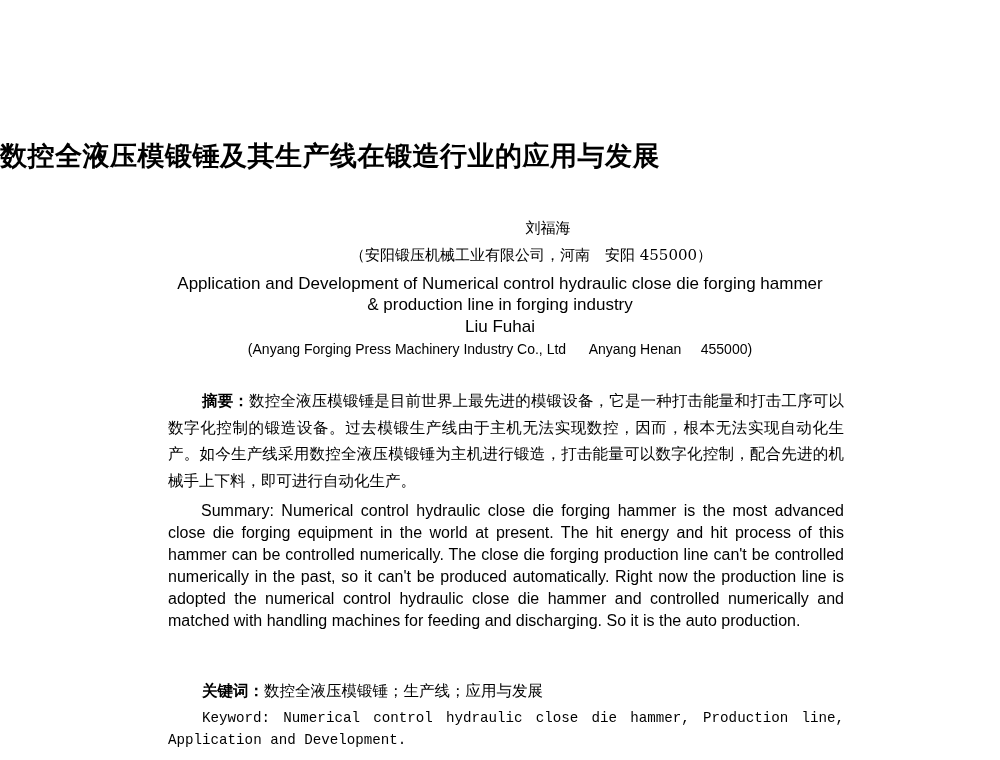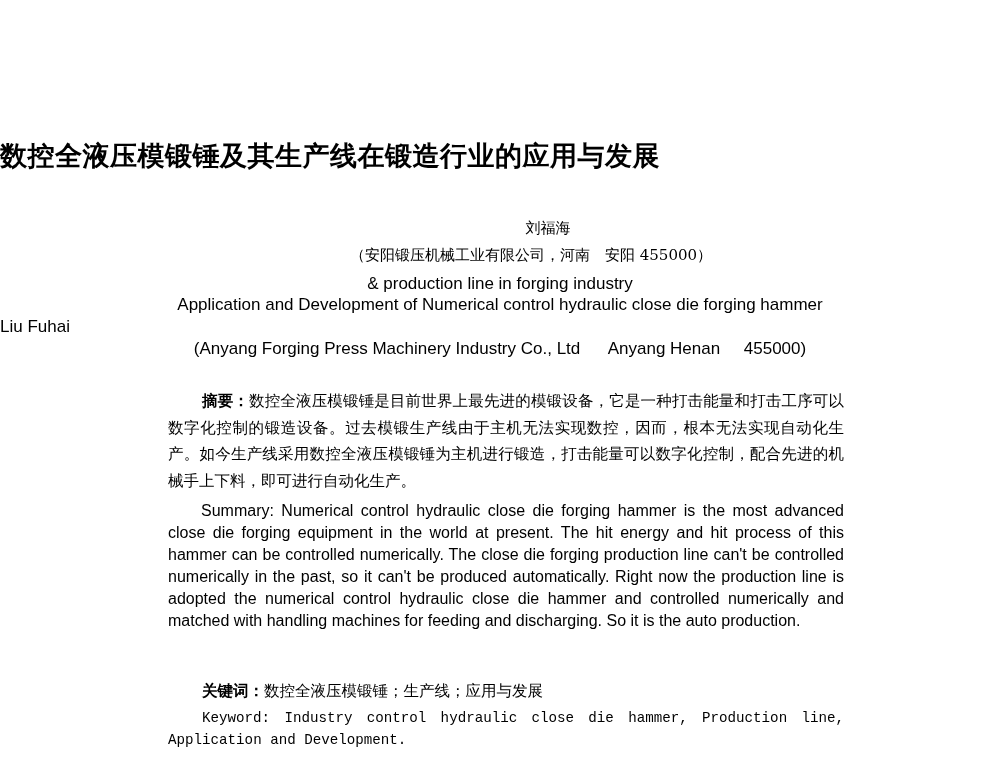--- a/index.html
+++ b/index.html
@@ -43,29 +43,30 @@
     }
     .en-title {
       left: 0; width: 1000px; top: 273px;
       text-align: center;
       font-family: "Liberation Sans", sans-serif;
       font-size: 17px;
       line-height: 21px;
     }
     .en-author {
       left: 0; width: 1000px; top: 317px;
+      text-align: center;
       font-family: "Liberation Sans", sans-serif;
       font-size: 17px;
       line-height: 20px;
     }
     .en-affil {
       left: 0; width: 1000px; top: 339px;
       text-align: center;
       font-family: "Liberation Sans", sans-serif;
-      font-size: 17px;
+      font-size: 14px;
       line-height: 20px;
       white-space: pre;
     }
     .cn-block {
       left: 168px; width: 676px; top: 388px;
       font-family: "DejaVu Serif", serif;
       font-size: 15.5px;
       line-height: 26.5px;
       text-align: justify;
       text-indent: 34px;
@@ -98,27 +99,27 @@
 </head>
 <body>
 
 <h1 class="abs title">数控全液压模锻锤及其生产线在锻造行业的应用与发展</h1>
 
 <div class="abs cn-author">刘福海</div>
 
 <div class="abs cn-affil">（安阳锻压机械工业有限公司，河南　安阳 455000）</div>
 
 <div class="abs en-title">
+  <div>Application and Development of Numerical control hydraulic close die forging hammer</div>
   <div>&amp; production line in forging industry</div>
-  <div>Application and Development of Numerical control hydraulic close die forging hammer</div>
 </div>
 
 <div class="abs en-author">Liu Fuhai</div>
 
 <div class="abs en-affil">(Anyang Forging Press Machinery Industry Co., Ltd      Anyang Henan     455000)</div>
 
 <p class="abs cn-block"><span class="label">摘要：</span><span>数控全液压模锻锤是目前世界上最先进的模锻设备，它是一种打击能量和打击工序可以数字化控制的锻造设备。过去模锻生产线由于主机无法实现数控，因而，根本无法实现自动化生产。如今生产线采用数控全液压模锻锤为主机进行锻造，打击能量可以数字化控制，配合先进的机械手上下料，即可进行自动化生产。</span></p>
 
 <p class="abs en-block">Summary: Numerical control hydraulic close die forging hammer is the most advanced close die forging equipment in the world at present. The hit energy and hit process of this hammer can be controlled numerically. The close die forging production line can't be controlled numerically in the past, so it can't be produced automatically. Right now the production line is adopted the numerical control hydraulic close die hammer and controlled numerically and matched with handling machines for feeding and discharging. So it is the auto production.</p>
 
 <p class="abs cn-kw"><span class="label">关键词：</span><span>数控全液压模锻锤；生产线；应用与发展</span></p>
 
-<p class="abs en-kw">Keyword: Industry control hydraulic close die hammer, Production line, Application and Development.</p>
+<p class="abs en-kw">Keyword: Numerical control hydraulic close die hammer, Production line, Application and Development.</p>
 
 </body></html>

